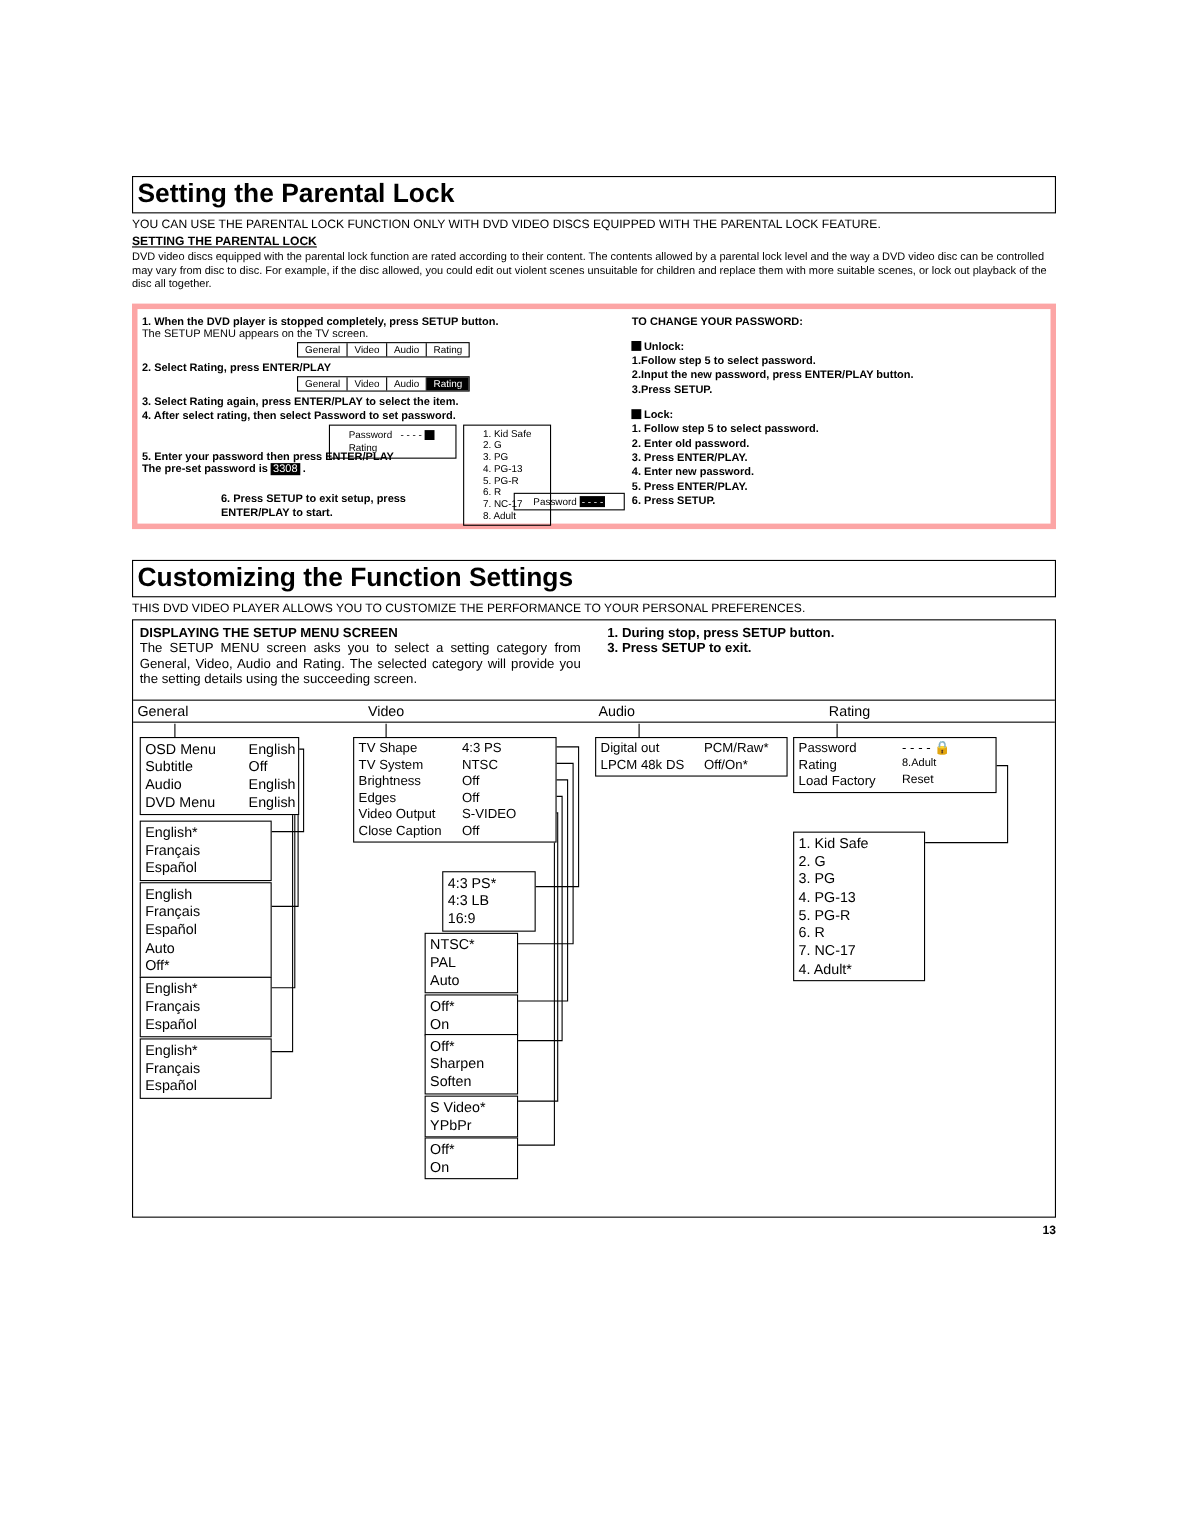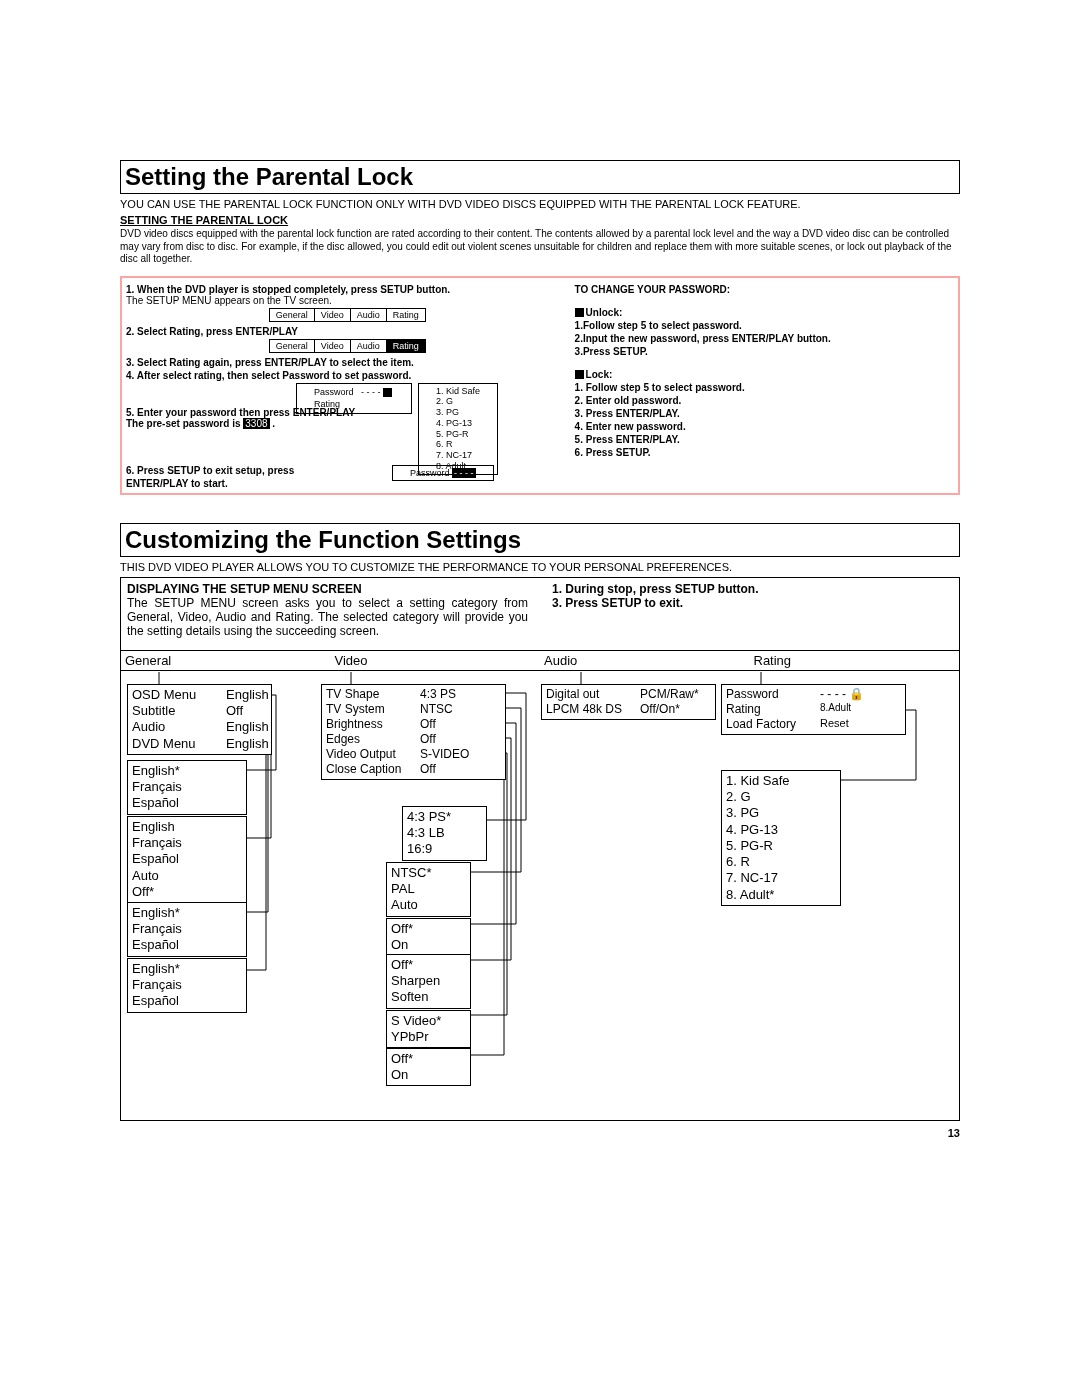--- a/index.html
+++ b/index.html
@@ -31,21 +31,21 @@
     font-weight: bold;
     text-decoration: underline;
     margin: 2px 0;
   }
   .body-small {
     font-size: 10px;
     line-height: 1.25;
     margin: 0 0 10px 0;
   }
   .outer-box {
-    border: 2px solid #fca5a5;
+    border: 5px solid #fca5a5;
     padding: 4px;
     font-size: 10px;
     display: flex;
     gap: 6px;
   }
   .col { flex: 1; }
   .step { font-weight: bold; margin-top: 2px; }
   .note { font-weight: normal; }
   .tabs {
     display: inline-flex;
@@ -158,21 +158,21 @@
           <div>5. PG-R</div>
           <div>6. R</div>
           <div>7. NC-17</div>
           <div>8. Adult</div>
         </div>
       </div>
       <div class="step" style="margin-top:-70px; width:260px">5. Enter your password then press ENTER/PLAY</div>
       <div class="note">
         <b><span>The pre-set password is</span></b> <span style="background:#000000;color:#fff;padding:0 2px">3308</span> <b><span>.</span></b>
       </div>
-      <div style="margin-top:34px; display:flex; gap:6px; align-items:flex-start;">
+      <div style="margin-top:14px; display:flex; gap:6px; align-items:flex-start;justify-content:flex-end;">
         <div style="width:260px">
           <div class="step">6. Press SETUP to exit setup, press</div>
           <div class="step">ENTER/PLAY to start.</div>
         </div>
         <div class="mini-box">
           <span>Password</span> <span class="inv" style="background:#000;color:#fff;padding:0 2px">- - - -</span>
         </div>
       </div>
     </div>
 
@@ -360,20 +360,20 @@
             </div>
         </div>
         <div class="box" style="left:600px; top:120px; width:110px">
           <div>1. Kid Safe</div>
           <div>2. G</div>
           <div>3. PG</div>
           <div>4. PG-13</div>
           <div>5. PG-R</div>
           <div>6. R</div>
           <div>7. NC-17</div>
-          <div>8. Adult*</div>
+          <div>4. Adult*</div>
         </div>
       </div>
     </div>
   </div>
 
   <div class="pagenum">13</div>
 </div>
 
 </body></html>

